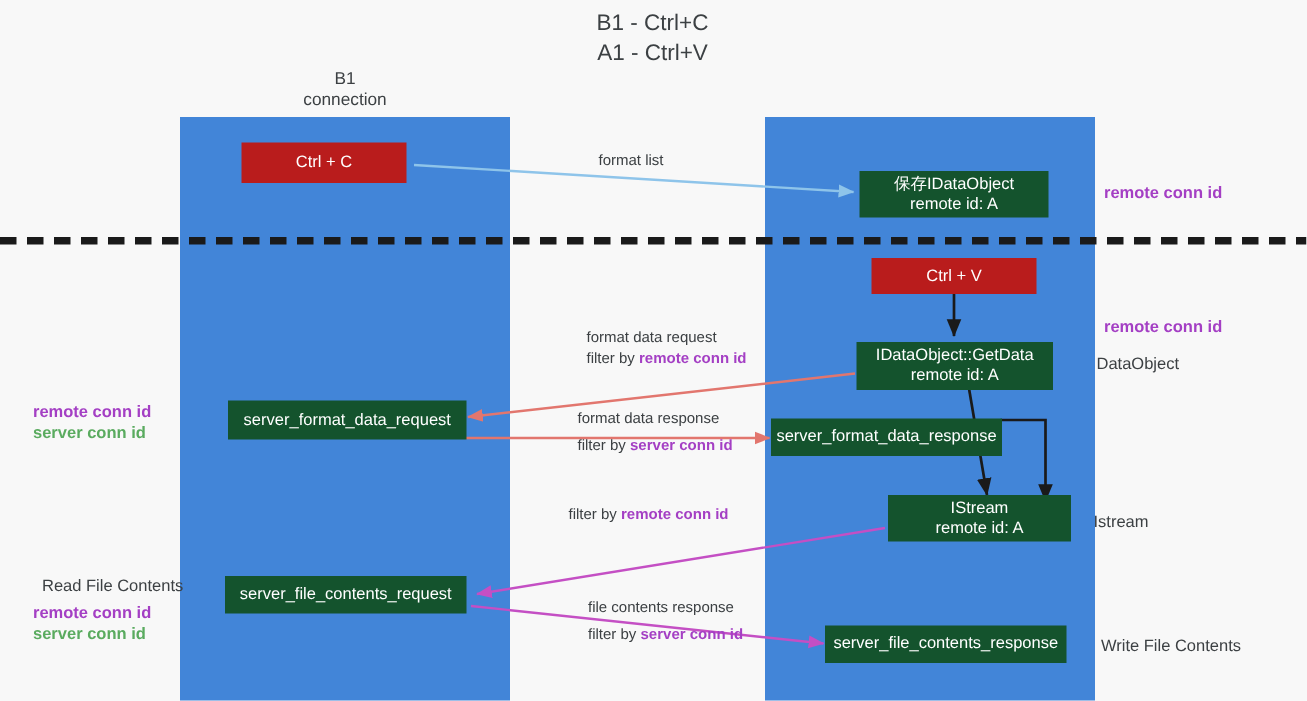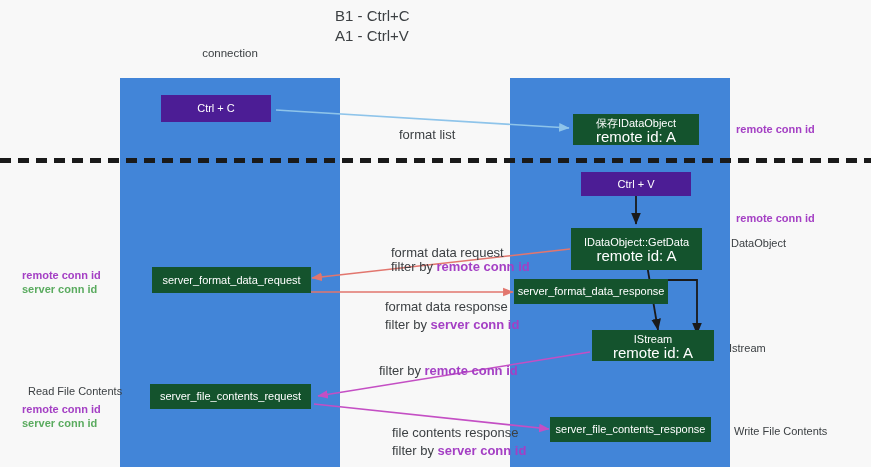--- a/index.html
+++ b/index.html
@@ -10,51 +10,52 @@
     overflow:hidden;
     position:relative;
     color:#3c4043;
   }
   #stage{position:absolute;left:0;top:0;width:871px;height:467px;}
   svg#wires{position:absolute;left:0;top:0;width:871px;height:467px;pointer-events:none;}
 
   .col{position:absolute;background:#4285d8;}
   .colhead{position:absolute;text-align:center;font-size:11.5px;line-height:13.5px;color:#3c4043;}
 
-  .title{position:absolute;font-size:15px;line-height:20px;color:#3c4043;white-space:pre-line;}
+  .title{position:absolute;text-align:center;font-size:15px;line-height:20px;color:#3c4043;white-space:pre-line;}
 
   .node{position:absolute;box-sizing:border-box;display:flex;flex-direction:column;
         align-items:center;justify-content:center;text-align:center;
         font-size:11px;line-height:13px;color:#ffffff;}
-  .node.green{background:#4c1d95;text-align:right;}
+  .node.green{background:#b91c1c;text-align:right;}
   .node.orange{background:#14532d;}
-  .node .l2{font-size:15px;line-height:13px;text-align:center;}
+  .node .l2{font-size:11px;line-height:13px;text-align:center;}
 
   .sidelabel{position:absolute;font-size:11px;line-height:14px;color:#3c4043;white-space:pre-line;}
   .sidelabel.purple{color:#a43fc4;font-weight:bold;}
 
-  .edgelabel{position:absolute;font-size:13px;line-height:14px;color:#3c4043;white-space:nowrap;margin-top:27px;}
+  .edgelabel{position:absolute;font-size:10px;line-height:14px;color:#3c4043;white-space:nowrap;}
   .edgelabel .hl-purple{color:#a43fc4;font-weight:bold;}
 
   .twoline{position:absolute;font-size:11px;line-height:14px;}
   .twoline .a{color:#a43fc4;font-weight:bold;display:block;}
   .twoline .b{color:#5aab5f;font-weight:bold;display:block;}
 </style>
 </head>
 <body>
 
 <div id="stage">
 
   <div class="title" style="left:335px;top:6px;width:200px;">B1 - Ctrl+C
 A1 - Ctrl+V</div>
 
   <div class="col" style="left:120px;top:78px;width:220px;height:389px;"></div>
   <div class="col" style="left:510px;top:78px;width:220px;height:389px;"></div>
 
   <div class="colhead" style="left:120px;top:47px;width:220px;">
+    <div>B1</div>
     <div>connection</div>
   </div>
 
   <svg id="wires" viewBox="0 0 871 467">
     <defs>
       <marker id="ah-blue" markerWidth="7" markerHeight="7" refX="6.2" refY="3.1" orient="auto">
         <path d="M0,0.4 L6.6,3.1 L0,5.8 z" fill="#8ec4ea"></path>
       </marker>
       <marker id="ah-red" markerWidth="7" markerHeight="7" refX="6.2" refY="3.1" orient="auto">
         <path d="M0,0.4 L6.6,3.1 L0,5.8 z" fill="#e2766e"></path>
@@ -92,21 +93,21 @@
 
   <div class="node orange" style="left:573px;top:114px;width:126px;height:31px;">
     <span>保存IDataObject</span>
     <span class="l2">remote id: A</span>
   </div>
 
   <div class="node green" style="left:581px;top:172px;width:110px;height:24px;">
     <span>Ctrl + V</span>
   </div>
 
-  <div class="node orange" style="left:571px;top:228px;width:131px;height:42px;">
+  <div class="node orange" style="left:571px;top:228px;width:131px;height:32px;">
     <span>IDataObject::GetData</span>
     <span class="l2">remote id: A</span>
   </div>
 
   <div class="node orange" style="left:152px;top:267px;width:159px;height:26px;">
     <span>server_format_data_request</span>
   </div>
 
   <div class="node orange" style="left:514px;top:279px;width:154px;height:25px;">
     <span>server_format_data_response</span>

